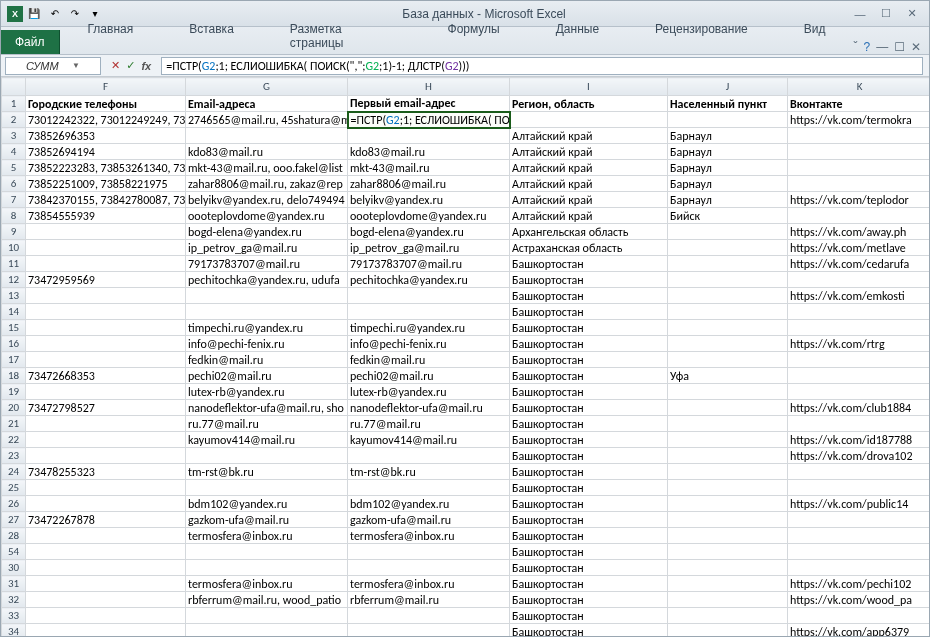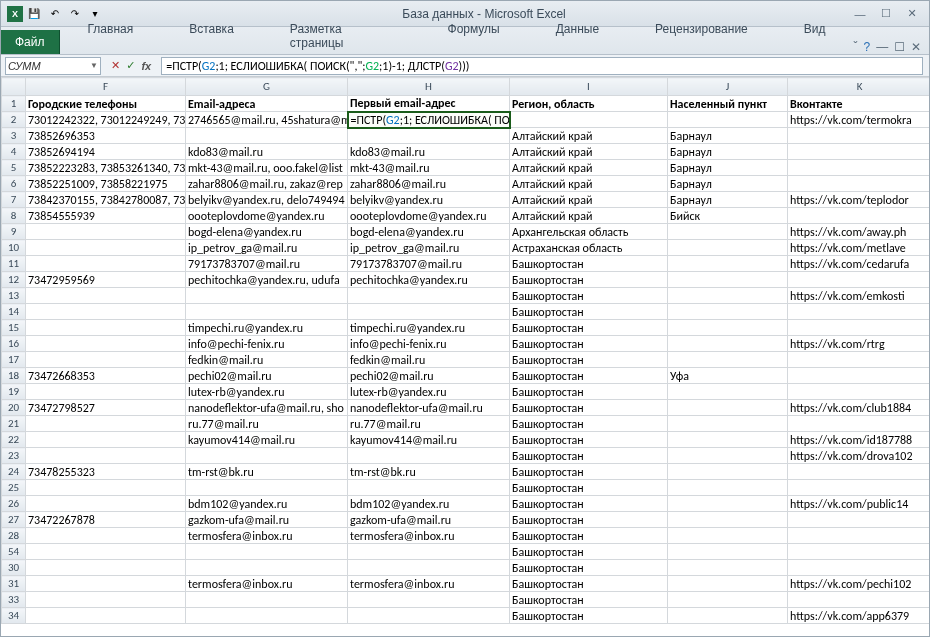--- a/index.html
+++ b/index.html
@@ -60,21 +60,21 @@
   background:#eef2f6;
 }
 .namebox {
   width:96px;
   height:18px;
   margin:0 4px;
   border:1px solid #9fb0bf;
   background:#fff;
   display:flex;
   align-items:center;
-  padding:0 2px;
+  padding:0 20px;
   font-style:italic;
   color:#333;
   position:relative;
 }
 .namebox .dd { margin-left:auto; font-size:8px; color:#666;}
 .fx-icons { display:flex; gap:6px; padding:0 6px; color:#5a6b7a; align-items:center;}
 .fx-icons span{font-size:11px;}
 .fx-label { font-style:italic; font-weight:bold; color:#555; padding-right:4px;}
 .formula-input {
   flex:1;
@@ -491,20 +491,29 @@
         <tr>
           <th class="rowhdr">31</th>
           <td></td>
           <td>termosfera@inbox.ru</td>
           <td>termosfera@inbox.ru</td>
           <td>Башкортостан</td>
           <td></td>
           <td>https://vk.com/pechi102</td>
         </tr>
         <tr>
+          <th class="rowhdr">32</th>
+          <td></td>
+          <td>rbferrum@mail.ru, wood_patio</td>
+          <td>rbferrum@mail.ru</td>
+          <td>Башкортостан</td>
+          <td></td>
+          <td>https://vk.com/wood_pa</td>
+        </tr>
+        <tr>
           <th class="rowhdr">33</th>
           <td></td>
           <td></td>
           <td></td>
           <td>Башкортостан</td>
           <td></td>
           <td></td>
         </tr>
         <tr>
           <th class="rowhdr">34</th>

